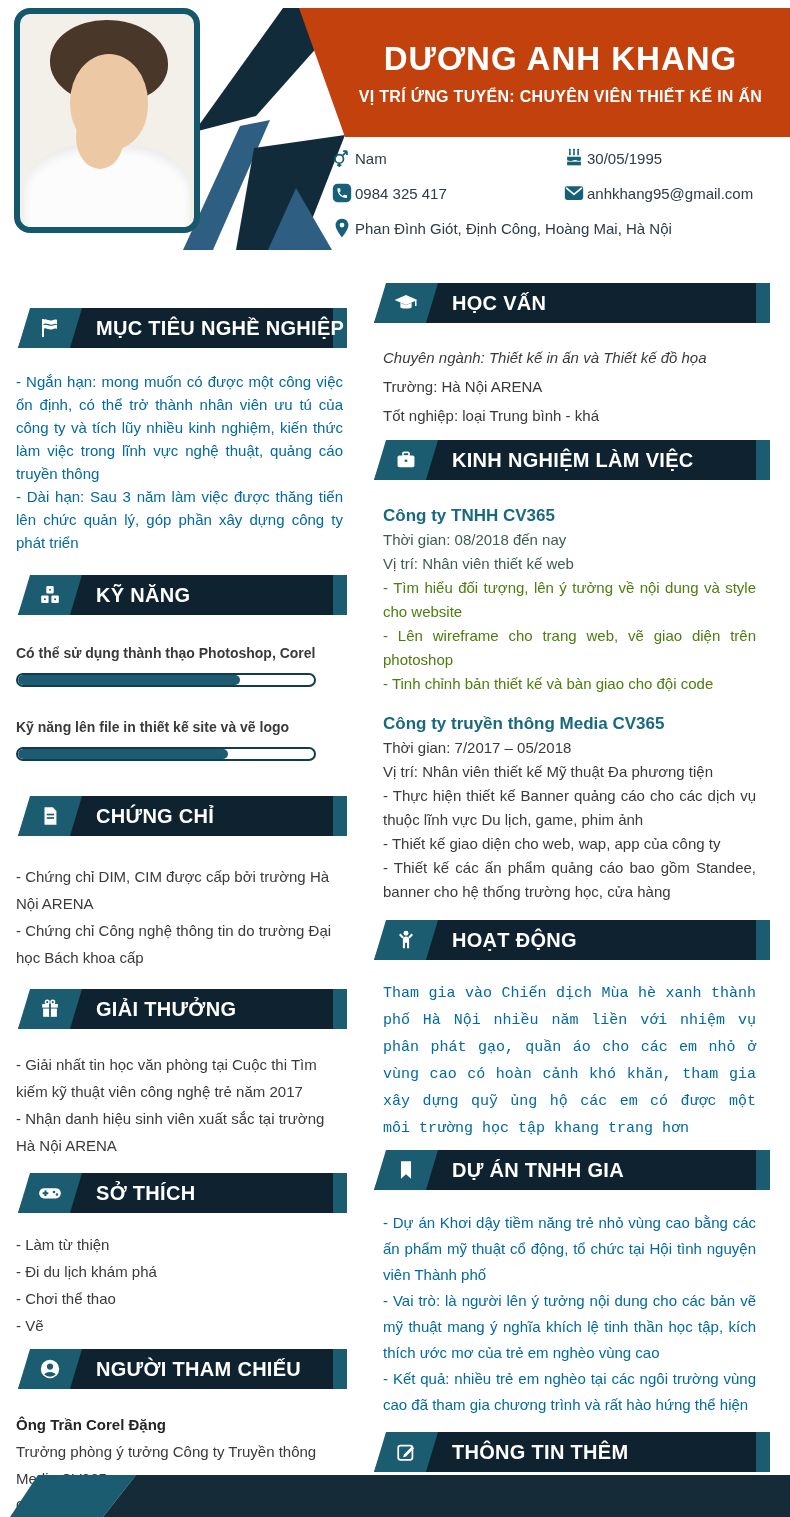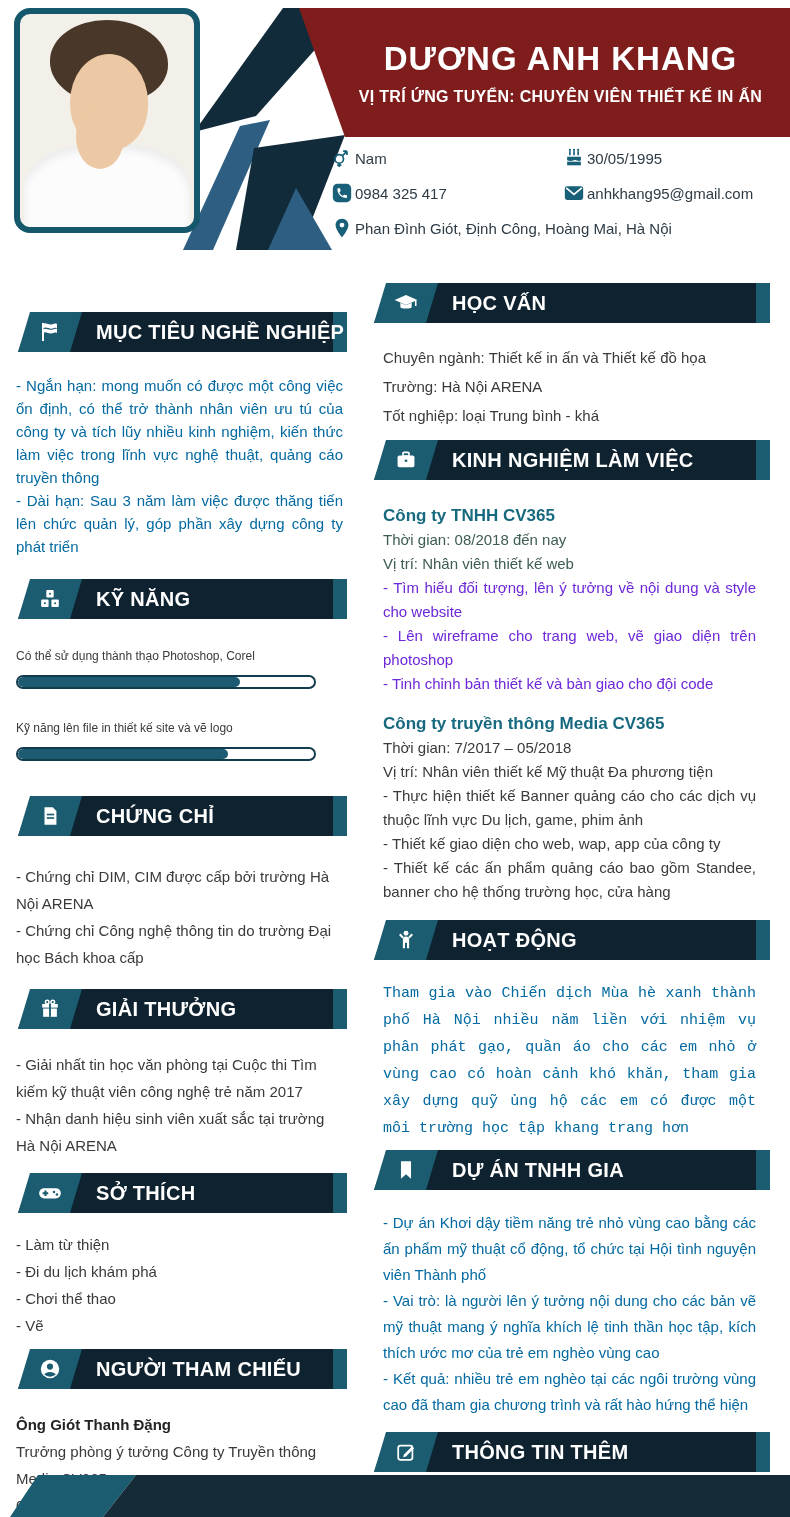--- a/index.html
+++ b/index.html
@@ -3,21 +3,21 @@
 <meta charset="utf-8">
 <style>
   * { margin:0; padding:0; box-sizing:border-box; }
   html,body { background:#ffffff; }
   body { font-family:"Liberation Sans","DejaVu Sans",sans-serif; color:#3a3a3a; }
   .page { position:relative; width:790px; height:1517px; margin:0 auto; background:#fff; overflow:hidden; }
 
   
   .header { position:relative; height:250px; }
   .orn { position:absolute; left:0; top:0; }
-  .banner { position:absolute; left:283px; top:8px; width:507px; height:129px; background:#7f1d1d;
+  .banner { position:absolute; left:283px; top:8px; width:507px; height:129px; background:#c2410c;
             clip-path:polygon(16px 0,100% 0,100% 100%,62px 100%);
             display:flex; flex-direction:column; justify-content:center; align-items:center; padding-left:48px; }
   .name { color:#fff; font-size:33px; font-weight:bold; letter-spacing:1px; }
   .position { color:#fff; font-size:16px; font-weight:bold; letter-spacing:.3px; margin-top:10px; }
 
   .photo { position:absolute; left:14px; top:8px; width:186px; height:225px; border:6px solid #15586c;
            border-radius:16px; background:#f3f0ea; overflow:hidden; }
   .ph-hair { position:absolute; top:6px; left:30px; width:118px; height:84px; background:#49372a; border-radius:48% 52% 46% 50%; }
   .ph-face { position:absolute; top:40px; left:50px; width:78px; height:96px; background:#ecc9a4; border-radius:50% 50% 46% 48%; }
   .ph-body { position:absolute; bottom:-12px; left:4px; width:166px; height:96px; background:#fcfcfc; border-radius:46% 46% 0 0; box-shadow:inset 0 6px 10px rgba(0,0,0,.07); }
@@ -42,31 +42,31 @@
               display:flex; align-items:center; justify-content:center; }
   .sech-ttl { position:absolute; left:86px; top:50%; transform:translateY(-50%);
               color:#fff; font-size:20px; font-weight:bold; letter-spacing:.3px; white-space:nowrap; }
 
   .body-txt { font-size:15px; line-height:23px; text-align:justify; color:#0369a1; }
   .list-txt { font-size:15px; line-height:27px; color:#3a3a3a; }
   .pad-l { padding:0 4px 0 6px; }
   .pad-r { padding:0 14px 0 17px; }
 
   
-  .skill-label { font-size:12px; color:#3a3a3a; margin:18px 0 12px 6px; }
+  .skill-label { font-size:14px; color:#3a3a3a; margin:18px 0 12px 6px;font-weight:bold; }
   .bar-track { width:300px; height:14px; margin-left:6px; border:2px solid #123c4d; border-radius:8px; background:#fff; overflow:hidden; }
   .bar-fill { height:100%; background:#1d5b73; border-radius:6px; }
 
   
   .job-company { font-size:17px; font-weight:bold; color:#17697f; line-height:24px; }
   .job-line { font-size:15px; line-height:24px; }
   .job-line.green { color:#3e5c52; }
   .job-line.plain { color:#3a3a3a; }
   .job-bullet { font-size:15px; line-height:24px; text-align:justify; }
-  .job-bullet.green { color:#6d28d9; }
+  .job-bullet.green { color:#4d7c0f; }
   .job-bullet.plain { color:#3a3a3a; }
 
   .ref-name { font-size:15px; font-weight:bold; color:#242424; line-height:27px; }
 
   
   .footer { position:absolute; left:0; bottom:0; width:790px; height:42px; }
 </style>
 </head>
 <body>
 
@@ -260,21 +260,21 @@
         <div class="sech-ico">
           <svg width="24" height="24" viewBox="0 0 24 24">
             <circle cx="12" cy="12" r="9.2" fill="#ffffff"></circle>
             <circle cx="12" cy="9.6" r="3.1" fill="#1b5c70"></circle>
             <path d="M6.2 17.6 c1.4 -3.4 10.2 -3.4 11.6 0 a9.2 9.2 0 0 1 -11.6 0 z" fill="#1b5c70"></path>
           </svg>
         </div>
         <div class="sech-ttl">NGƯỜI THAM CHIẾU</div>
       </div>
       <div class="pad-l" style="margin-top:22px;">
-        <div class="ref-name">Ông Giót Thanh Đặng</div>
+        <div class="ref-name">Ông Trần Corel Đặng</div>
         <div class="list-txt">Trưởng phòng ý tưởng Công ty Truyền thông Media CV365</div>
         <div class="list-txt">0978 248 792</div>
       </div>
 
     </div>
 
     <div class="col-r">
 
       <div class="sech">
         <div class="sech-bar"></div>
@@ -282,21 +282,21 @@
         <div class="sech-ico">
           <svg width="26" height="26" viewBox="0 0 24 24">
             <polygon points="12,4.5 22.5,9.2 12,13.9 1.5,9.2" fill="#ffffff"></polygon>
             <path d="M6.8 11.8 v4.1 c0 1.7 10.4 1.7 10.4 0 v-4.1 l-5.2 2.3 z" fill="#ffffff"></path>
             <path d="M21 9.6 v5.2" stroke="#ffffff" stroke-width="1.4"></path>
           </svg>
         </div>
         <div class="sech-ttl">HỌC VẤN</div>
       </div>
       <div class="pad-r" style="margin-top:20px;">
-        <div class="list-txt" style="line-height:29px;">Chuyên ngành: Thiết kế in ấn và Thiết kế đồ họa</div>
+        <div class="list-txt" style="line-height:29px;font-style:italic;">Chuyên ngành: Thiết kế in ấn và Thiết kế đồ họa</div>
         <div class="list-txt" style="line-height:29px;">Trường: Hà Nội ARENA</div>
         <div class="list-txt" style="line-height:29px;">Tốt nghiệp: loại Trung bình - khá</div>
       </div>
 
       <div class="sech" style="margin-top:10px;">
         <div class="sech-bar"></div>
         <div class="sech-cap"></div>
         <div class="sech-ico">
           <svg width="22" height="22" viewBox="0 0 24 24">
             <rect x="8.7" y="3.6" width="6.6" height="4" rx="1.2" fill="none" stroke="#ffffff" stroke-width="1.8"></rect>

